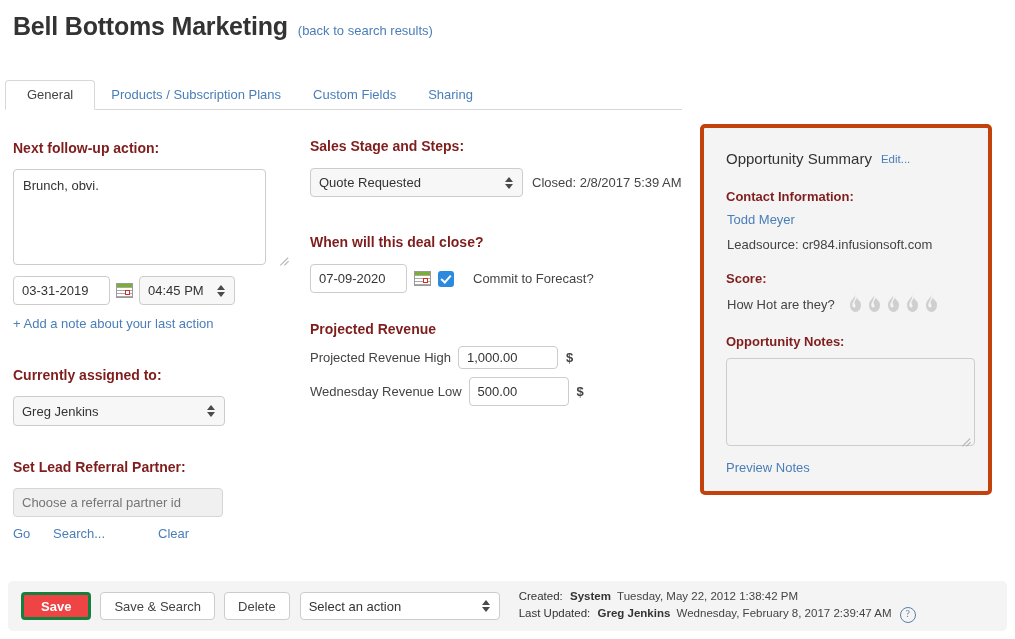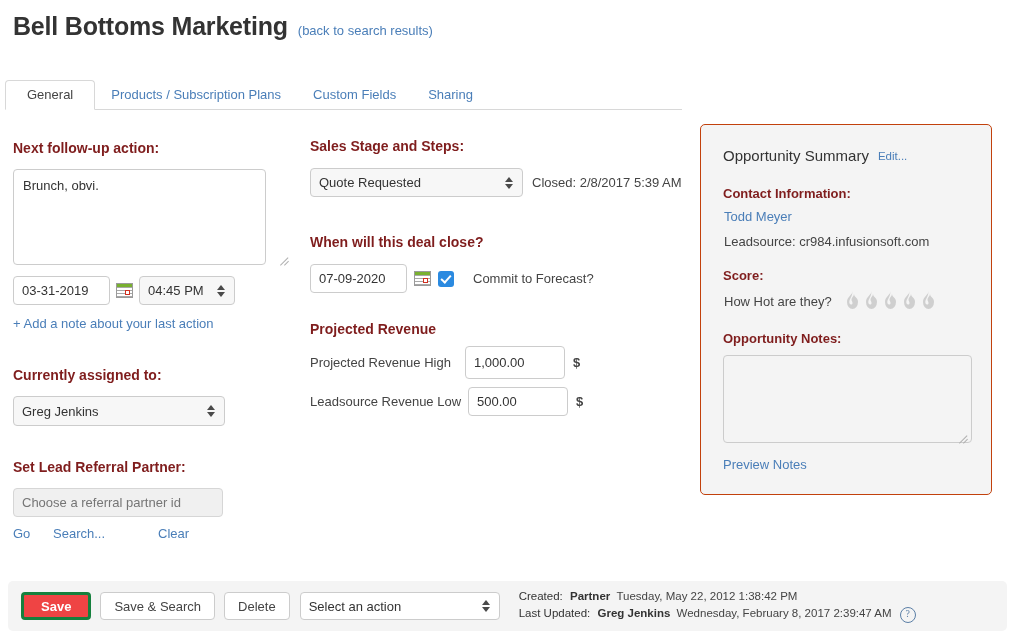--- a/index.html
+++ b/index.html
@@ -229,21 +229,21 @@
 
   
   .summary-panel {
     position: absolute;
     left: 700px;
     top: 124px;
     width: 292px;
     height: 371px;
     box-sizing: border-box;
     background: #f4f4f4;
-    border: 1px solid #c2410c;
+    border: 4px solid #c2410c;
     border-radius: 5px;
   }
   .summary-title {
     font-size: 15px;
     color: #333333;
   }
   .flames { display: flex; gap: 2px; align-items: center; }
 
   
   .bottom-bar {
@@ -382,26 +382,26 @@
       <div class="cal-dot"></div>
     </div>
     <div class="cbx"></div>
     <div class="sub-label" style="margin-left:12px;white-space:nowrap;">Commit to Forecast?</div>
   </div>
 
   <div class="field-label" style="margin-top:28px;">Projected Revenue</div>
 
   <div class="row" style="margin-top:9px;">
     <div class="sub-label" style="white-space:nowrap;">Projected Revenue High</div>
-    <input class="txtinput" style="width: 100px; height: 33px; margin-left: 14px;" value="1,000.00">
+    <input class="txtinput" style="width: 100px; height: 23px; margin-left: 7px;" value="1,000.00">
     <div class="sub-label" style="margin-left:8px;font-weight:bold;">$</div>
   </div>
 
   <div class="row" style="margin-top:8px;">
-    <div class="sub-label" style="white-space:nowrap;">Leadsource Revenue Low</div>
+    <div class="sub-label" style="white-space:nowrap;">Wednesday Revenue Low</div>
     <input class="txtinput" style="width: 100px; height: 29px; margin-left: 7px;" value="500.00">
     <div class="sub-label" style="margin-left:8px;font-weight:bold;">$</div>
   </div>
 </div>
 
 <div class="summary-panel">
 
   <div class="row" style="margin:22px 0 0 22px;">
     <div class="summary-title">Opportunity Summary</div>
     <div class="link" style="font-size:11.5px;margin-left:9px;">Edit...</div>
@@ -453,21 +453,21 @@
   <div class="btn btn-default" style="margin-left:9px;">Delete</div>
 
   <div class="sel" style="width:200px;height:28px;margin-left:10px;background:#ffffff;">
     <span class="sel-val">Select an action</span>
     <span class="spin"></span>
   </div>
 
   <div style="margin-left:19px;">
     <div class="meta-text">
       <span class="meta-label">Created:</span>
-      <span class="meta-actor" style="margin-left:4px;">Partner</span>
+      <span class="meta-actor" style="margin-left:4px;">System</span>
       <span style="margin-left:3px;">Tuesday, May 22, 2012 1:38:42 PM</span>
     </div>
     <div class="meta-text" style="margin-top:2px;">
       <span class="meta-label">Last Updated:</span>
       <span class="meta-actor" style="margin-left:4px;">Greg Jenkins</span>
       <span style="margin-left:3px;">Wednesday, February 8, 2017 2:39:47 AM</span>
       <span class="help-icon" style="margin-left:5px;">?</span>
     </div>
   </div>
 </div>

